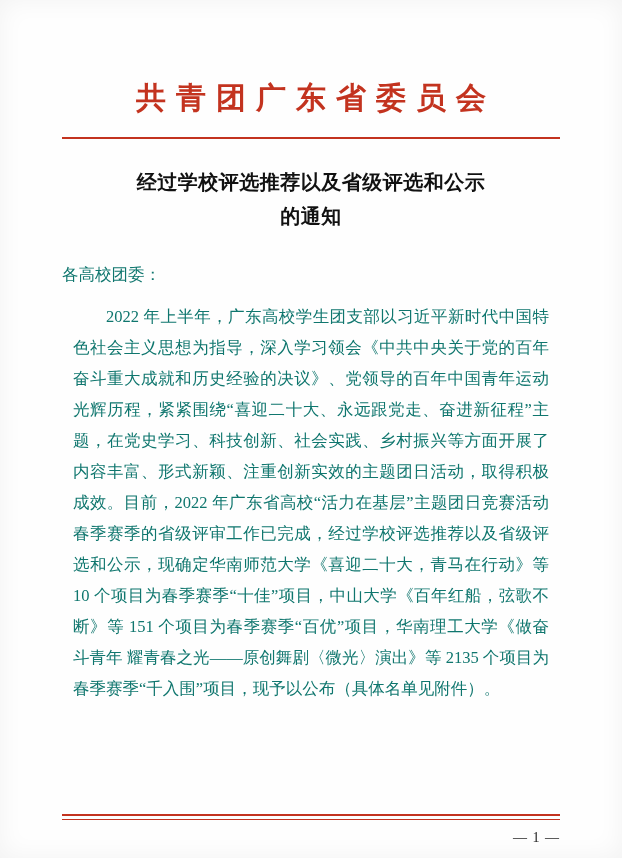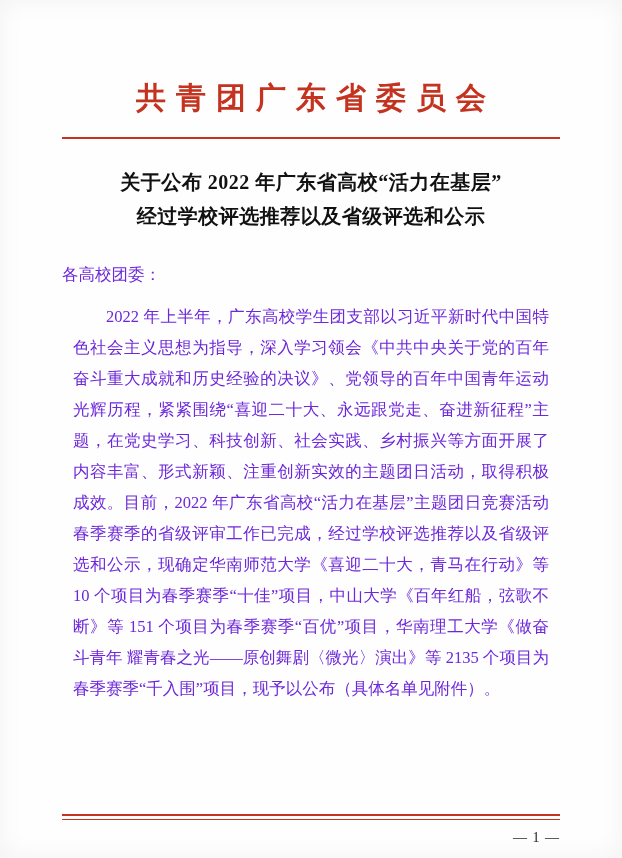--- a/index.html
+++ b/index.html
@@ -58,21 +58,21 @@
     font-weight: bold;
     letter-spacing: 0.5px;
   }
   .title-line {
     display: block;
   }
   .body-block {
     margin-top: 26px;
     font-size: 16.5px;
     line-height: 31px;
-    color: #6d28d9;
+    color: #0f766e;
     text-align: justify;
     text-justify: inter-ideograph;
   }
   .salutation {
     margin: 0 0 2px 0;
   }
   .para {
     margin: 11px;
     text-indent: 2em;
   }
@@ -111,22 +111,22 @@
 
 <div class="page">
   <div class="sheet">
     <div class="content">
 
       <div class="masthead">共青团广东省委员会</div>
 
       <div class="red-rule"></div>
 
       <div class="title-block">
-        <span class="title-line">关于公布 2022 年广东省高校“活力在基层”</span>
         <span class="title-line">经过学校评选推荐以及省级评选和公示</span>
+        <span class="title-line">的通知</span>
       </div>
 
       <div class="body-block">
         <p class="salutation">各高校团委：</p>
         <p class="para">2022 年上半年，广东高校学生团支部以习近平新时代中国特色社会主义思想为指导，深入学习领会《中共中央关于党的百年奋斗重大成就和历史经验的决议》、党领导的百年中国青年运动光辉历程，紧紧围绕“喜迎二十大、永远跟党走、奋进新征程”主题，在党史学习、科技创新、社会实践、乡村振兴等方面开展了内容丰富、形式新颖、注重创新实效的主题团日活动，取得积极成效。目前，2022 年广东省高校“活力在基层”主题团日竞赛活动春季赛季的省级评审工作已完成，经过学校评选推荐以及省级评选和公示，现确定华南师范大学《喜迎二十大，青马在行动》等 10 个项目为春季赛季“十佳”项目，中山大学《百年红船，弦歌不断》等 151 个项目为春季赛季“百优”项目，华南理工大学《做奋斗青年 耀青春之光——原创舞剧〈微光〉演出》等 2135 个项目为春季赛季“千入围”项目，现予以公布（具体名单见附件）。</p>
       </div>
 
     </div>
 
     <div class="footer-rules">

